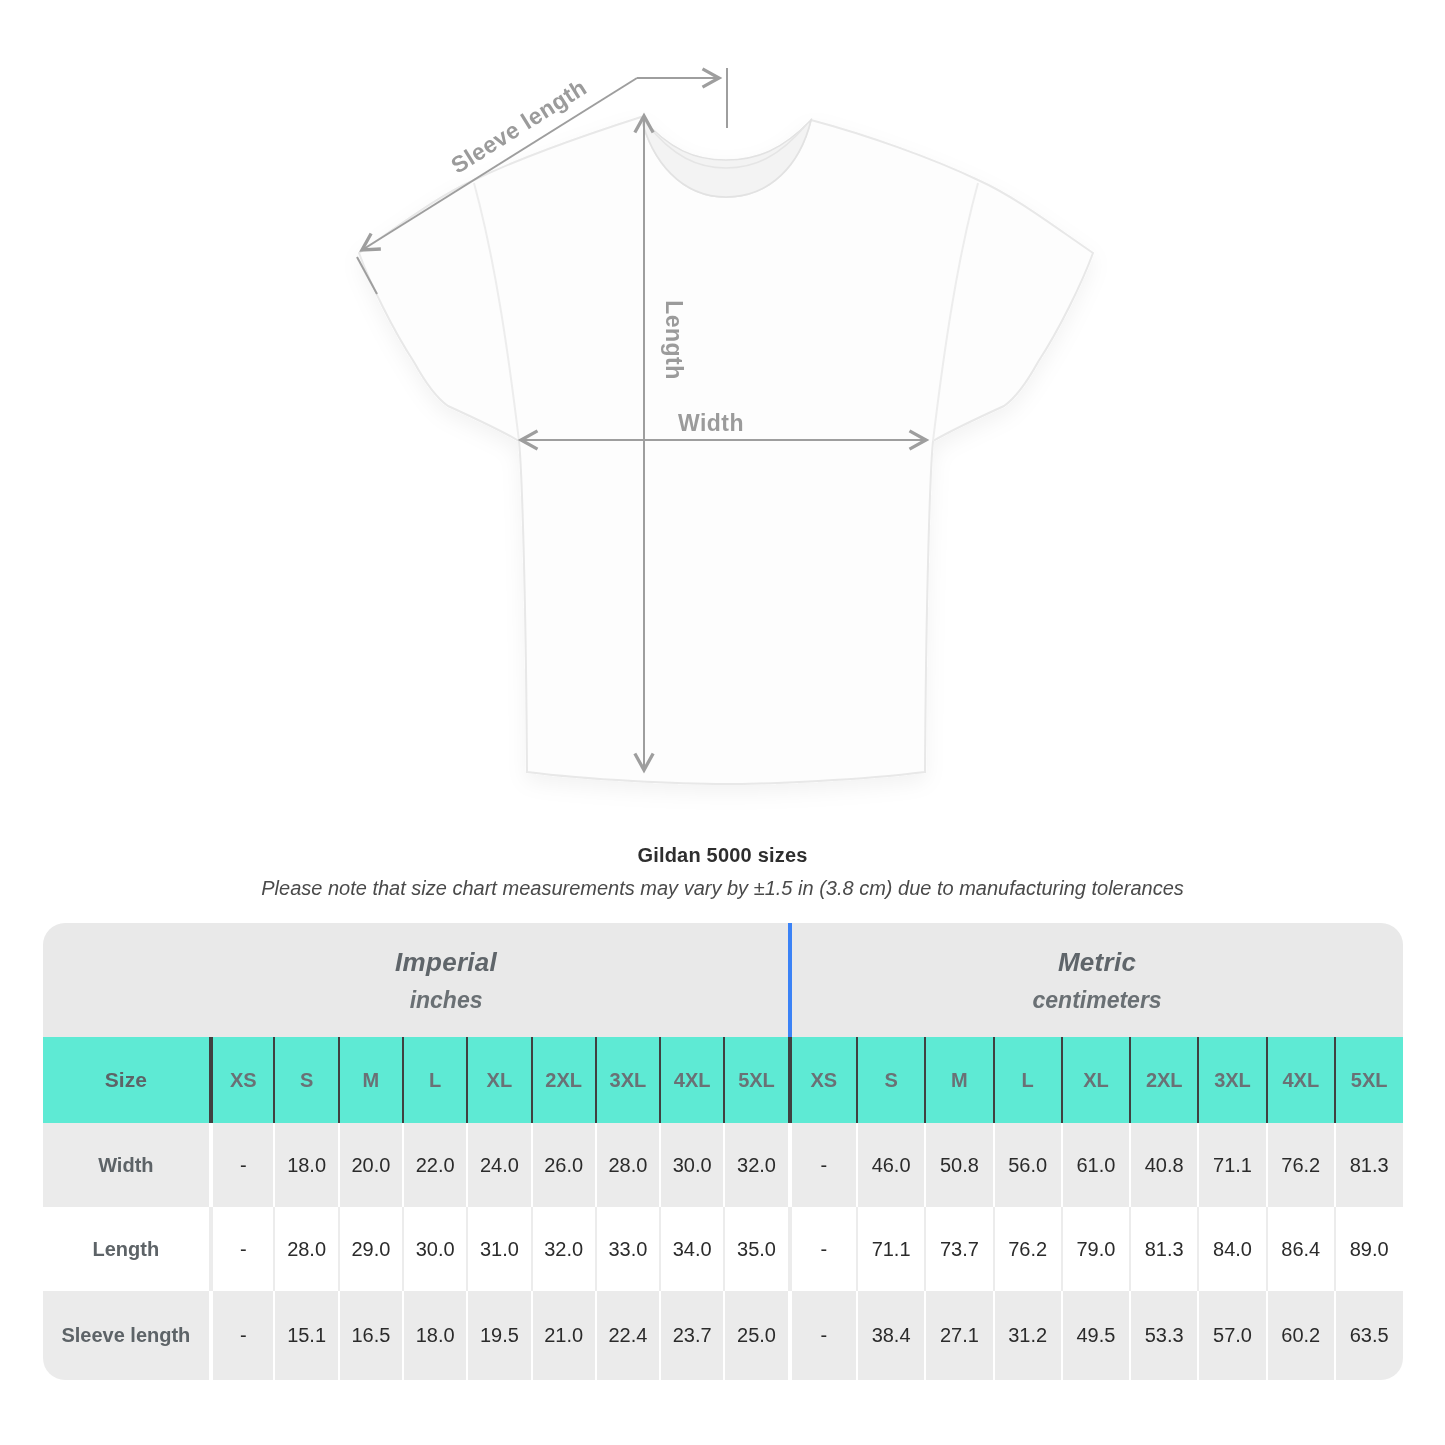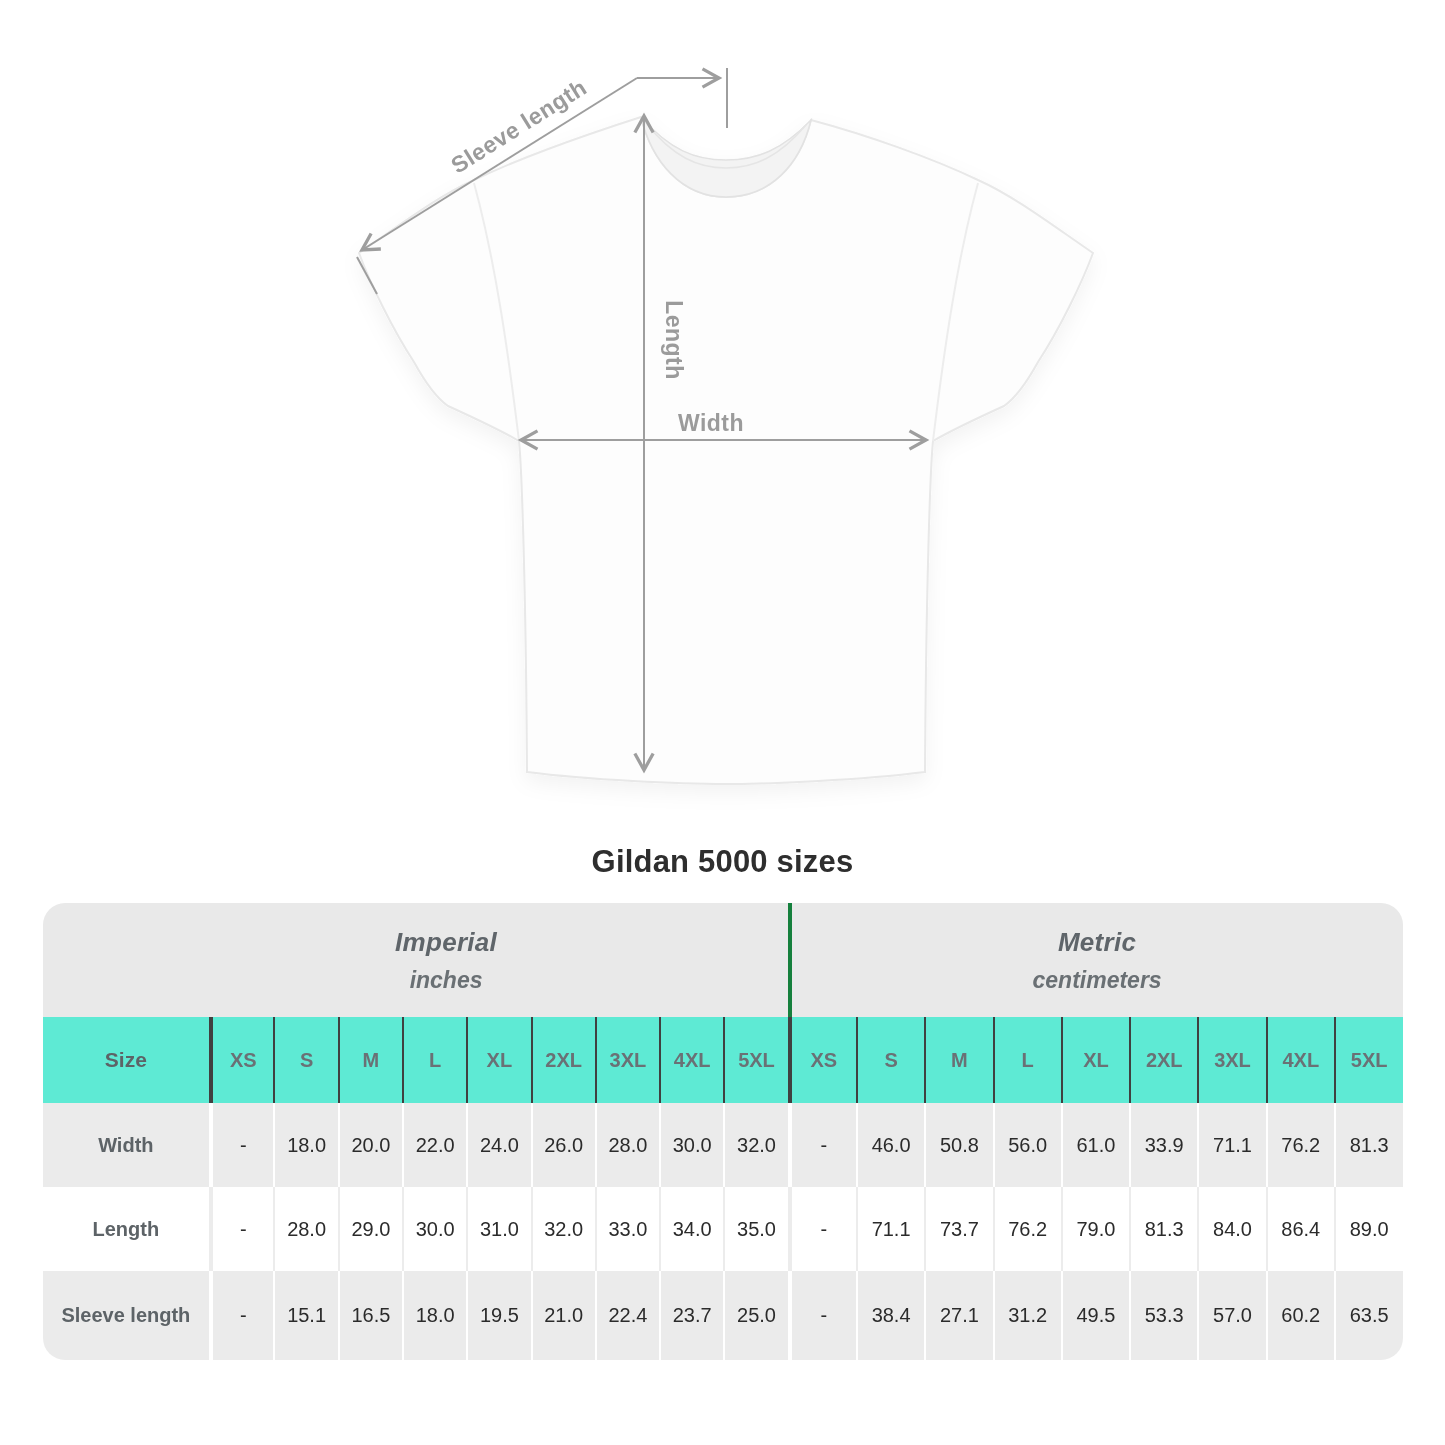--- a/index.html
+++ b/index.html
@@ -7,36 +7,36 @@
     width:1445px;height:1445px;background:#ffffff;overflow:hidden;
     font-family:"Liberation Sans","DejaVu Sans",sans-serif;position:relative;
   }
 
   
   .diagram{position:relative;width:1445px;height:830px;}
   .diagram svg{display:block;}
 
   
   .heading{text-align:center;padding-top:14px;}
-  .title{font-size:31px;font-weight:bold;color:#2e2e2e;margin:0 0 10px 0;letter-spacing:.2px;}
+  .title{font-size:20px;font-weight:bold;color:#2e2e2e;margin:0 0 10px 0;letter-spacing:.2px;}
   .note{font-size:20px;font-style:italic;color:#4a4a4a;margin:0;}
 
   
   .chart-wrap{margin:23px auto 16px auto;width:1360px;}
   table.size-chart{border-collapse:separate;border-spacing:0;table-layout:fixed;width:1360px;}
   table.size-chart th,table.size-chart td{box-sizing:border-box;vertical-align:middle;text-align:center;padding:0;}
 
   col.c-label{width:166px;}
   col.c-imp{width:64px;}
   col.c-met{width:68px;}
 
   
   tr.band-row th{height:114px;background:#e9e9e9;vertical-align:middle;}
   th.band-left{border-top-left-radius:22px;}
-  th.band-right{border-top-right-radius:22px;border-left:4px solid #15803d;}
+  th.band-right{border-top-right-radius:22px;border-left:4px solid #3b82f6;}
   .band-inner{display:block;}
   .band-inner.shift{transform:translateX(31px);}
   .band-title{font-size:26px;font-weight:bold;font-style:italic;color:#5f656a;letter-spacing:.3px;}
   .band-unit{font-size:23px;font-style:italic;color:#6a7074;margin-top:9px;}
 
   
   tr.header-row th{height:86px;background:#5eead4;font-size:20px;font-weight:bold;color:#6a7175;}
   tr.header-row th.lbl{font-size:21px;color:#5d6366;}
   tr.header-row th{border-left:2px solid #404040;}
   tr.header-row th.lbl{border-left:none;}
@@ -106,20 +106,21 @@
       </g>
 
       <text transform="translate(523,133) rotate(-32.2)" text-anchor="middle" font-size="23" font-weight="bold" fill="#9b9b9b" letter-spacing="0.5">Sleeve length</text>
       <text transform="translate(666,340) rotate(90)" text-anchor="middle" font-size="23" font-weight="bold" fill="#9b9b9b" letter-spacing="0.5">Length</text>
       <text x="711" y="431" text-anchor="middle" font-size="23" font-weight="bold" fill="#9b9b9b" letter-spacing="0.5">Width</text>
     </svg>
   </div>
 
   <div class="heading">
     <h1 class="title">Gildan 5000 sizes</h1>
+    <p class="note">Please note that size chart measurements may vary by ±1.5 in (3.8 cm) due to manufacturing tolerances</p>
   </div>
 
   <div class="chart-wrap">
     <table class="size-chart">
       <colgroup>
         <col class="c-label">
         <col span="9" class="c-imp">
         <col span="9" class="c-met">
       </colgroup>
       <tbody>
@@ -169,21 +170,21 @@
           <td>24.0</td>
           <td>26.0</td>
           <td>28.0</td>
           <td>30.0</td>
           <td>32.0</td>
           <td class="sep">-</td>
           <td>46.0</td>
           <td>50.8</td>
           <td>56.0</td>
           <td>61.0</td>
-          <td>33.9</td>
+          <td>40.8</td>
           <td>71.1</td>
           <td>76.2</td>
           <td>81.3</td>
         </tr>
 
         <tr class="data-row row-white">
           <td class="lbl">Length</td>
           <td class="sep">-</td>
           <td>28.0</td>
           <td>29.0</td>

